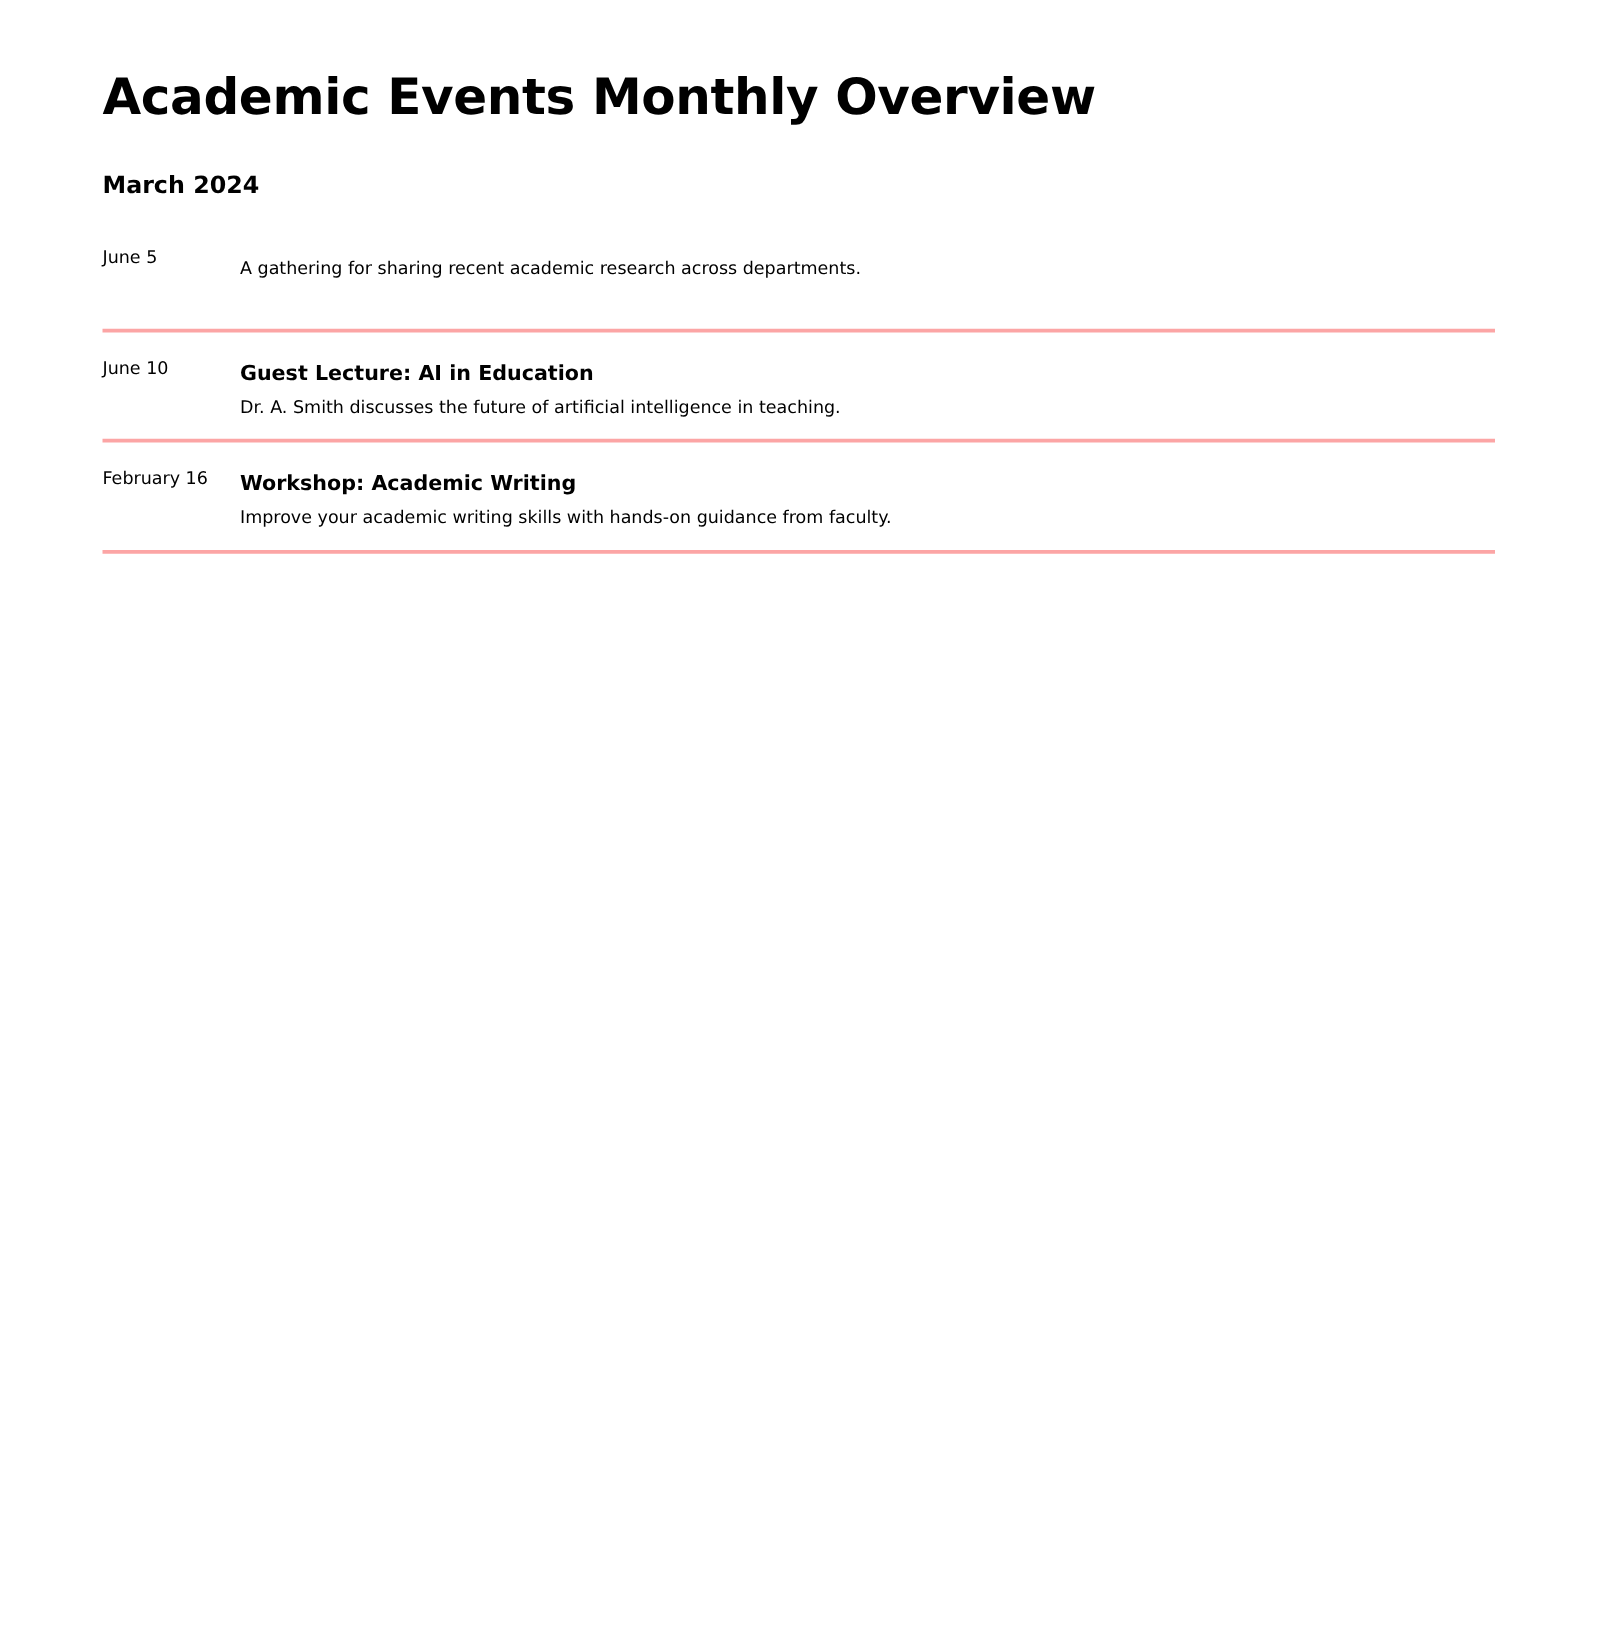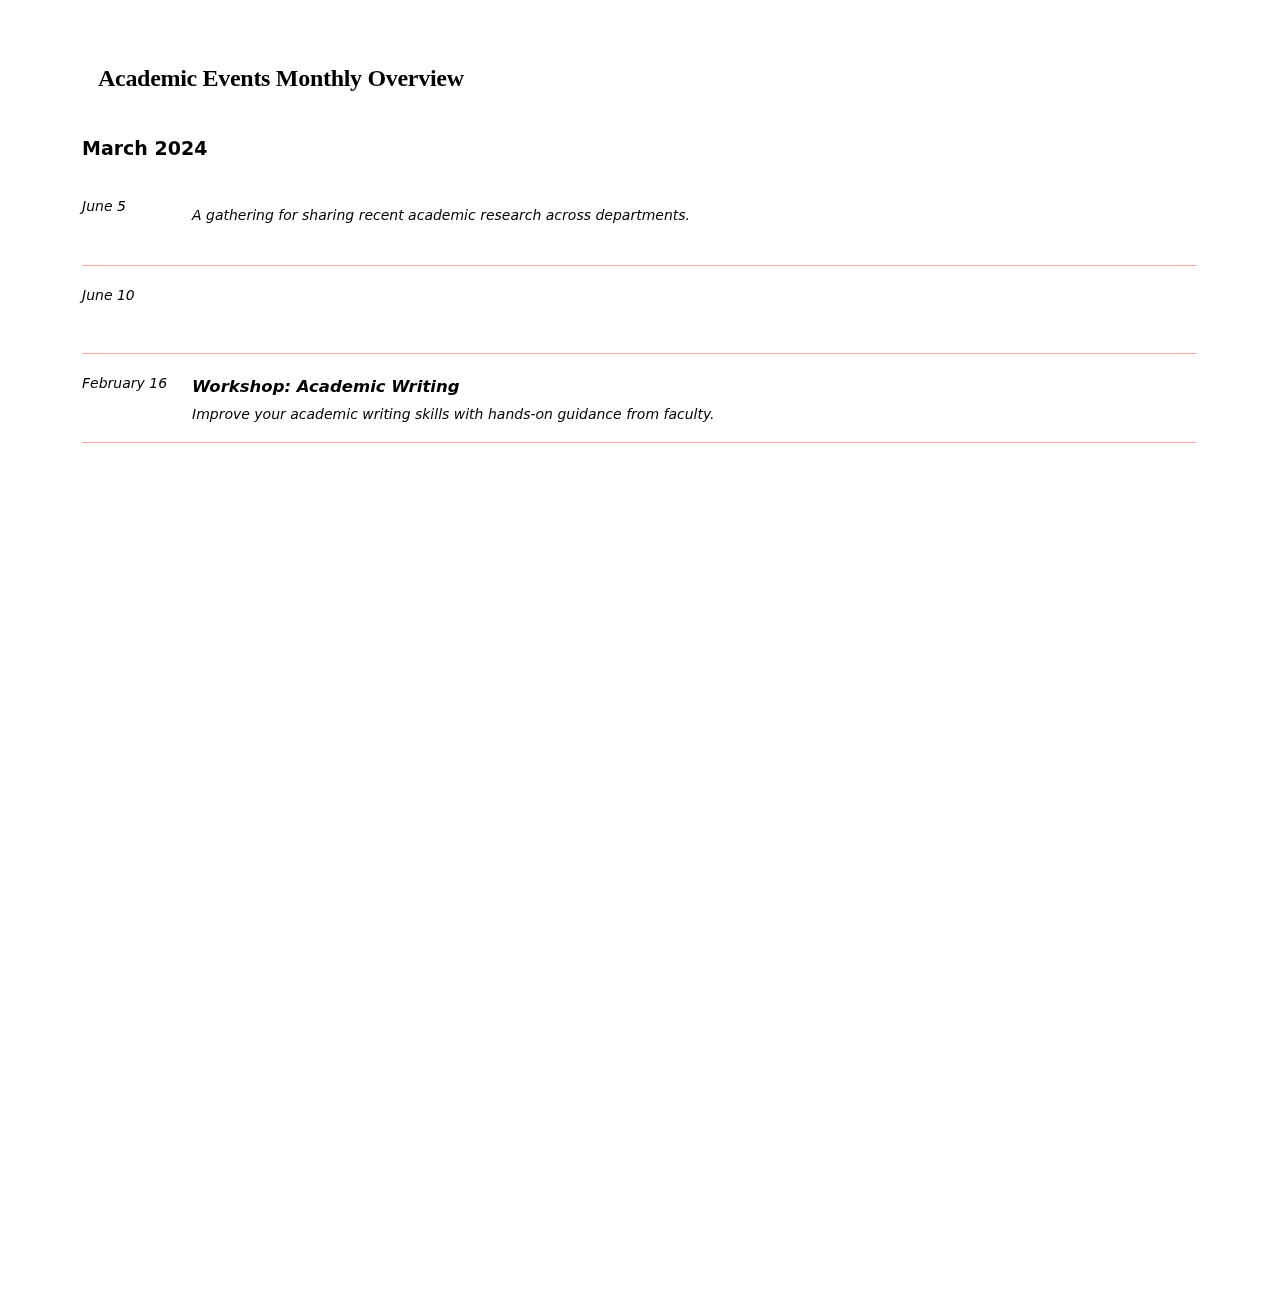--- a/index.html
+++ b/index.html
@@ -12,48 +12,46 @@
     }
     .page {
       position: absolute;
       left: 82px;
       top: 0;
       width: 1114px;
     }
     .page-title {
       position: absolute;
       top: 58px;
-      left: 16px;
-      font-size: 24px;
+      left: 0;
+      font-size: 40px;
       font-weight: 600;
       line-height: 40px;
       white-space: nowrap;
       letter-spacing: -0.3px;
-      font-family: Liberation Serif, serif;
     }
     .month-heading {
       position: absolute;
       top: 136px;
       left: 0;
       font-size: 19px;
       font-weight: 600;
       line-height: 24px;
       white-space: nowrap;
     }
     .event-list {
       position: absolute;
       top: 177px;
       left: 0;
       width: 1114px;
     }
     .event-row {
       position: relative;
       height: 88.5px;
-      border-bottom: 1px solid #fca5a5;
-      font-style: italic;
+      border-bottom: 3px solid #fca5a5;
     }
     .event-date {
       position: absolute;
       left: 0;
       top: 20px;
       font-size: 14px;
       line-height: 18px;
       white-space: nowrap;
     }
     .event-body {
@@ -84,20 +82,24 @@
   <section class="event-list">
     <div class="event-row">
       <div class="event-date">June 5</div>
       <div class="event-body">
         <div class="event-desc">A gathering for sharing recent academic research across departments.</div>
       </div>
     </div>
 
     <div class="event-row">
       <div class="event-date">June 10</div>
+      <div class="event-body">
+        <div class="event-title">Guest Lecture: AI in Education</div>
+        <div class="event-desc">Dr. A. Smith discusses the future of artificial intelligence in teaching.</div>
+      </div>
     </div>
 
     <div class="event-row">
       <div class="event-date">February 16</div>
       <div class="event-body">
         <div class="event-title">Workshop: Academic Writing</div>
         <div class="event-desc">Improve your academic writing skills with hands-on guidance from faculty.</div>
       </div>
     </div>
   </section>

